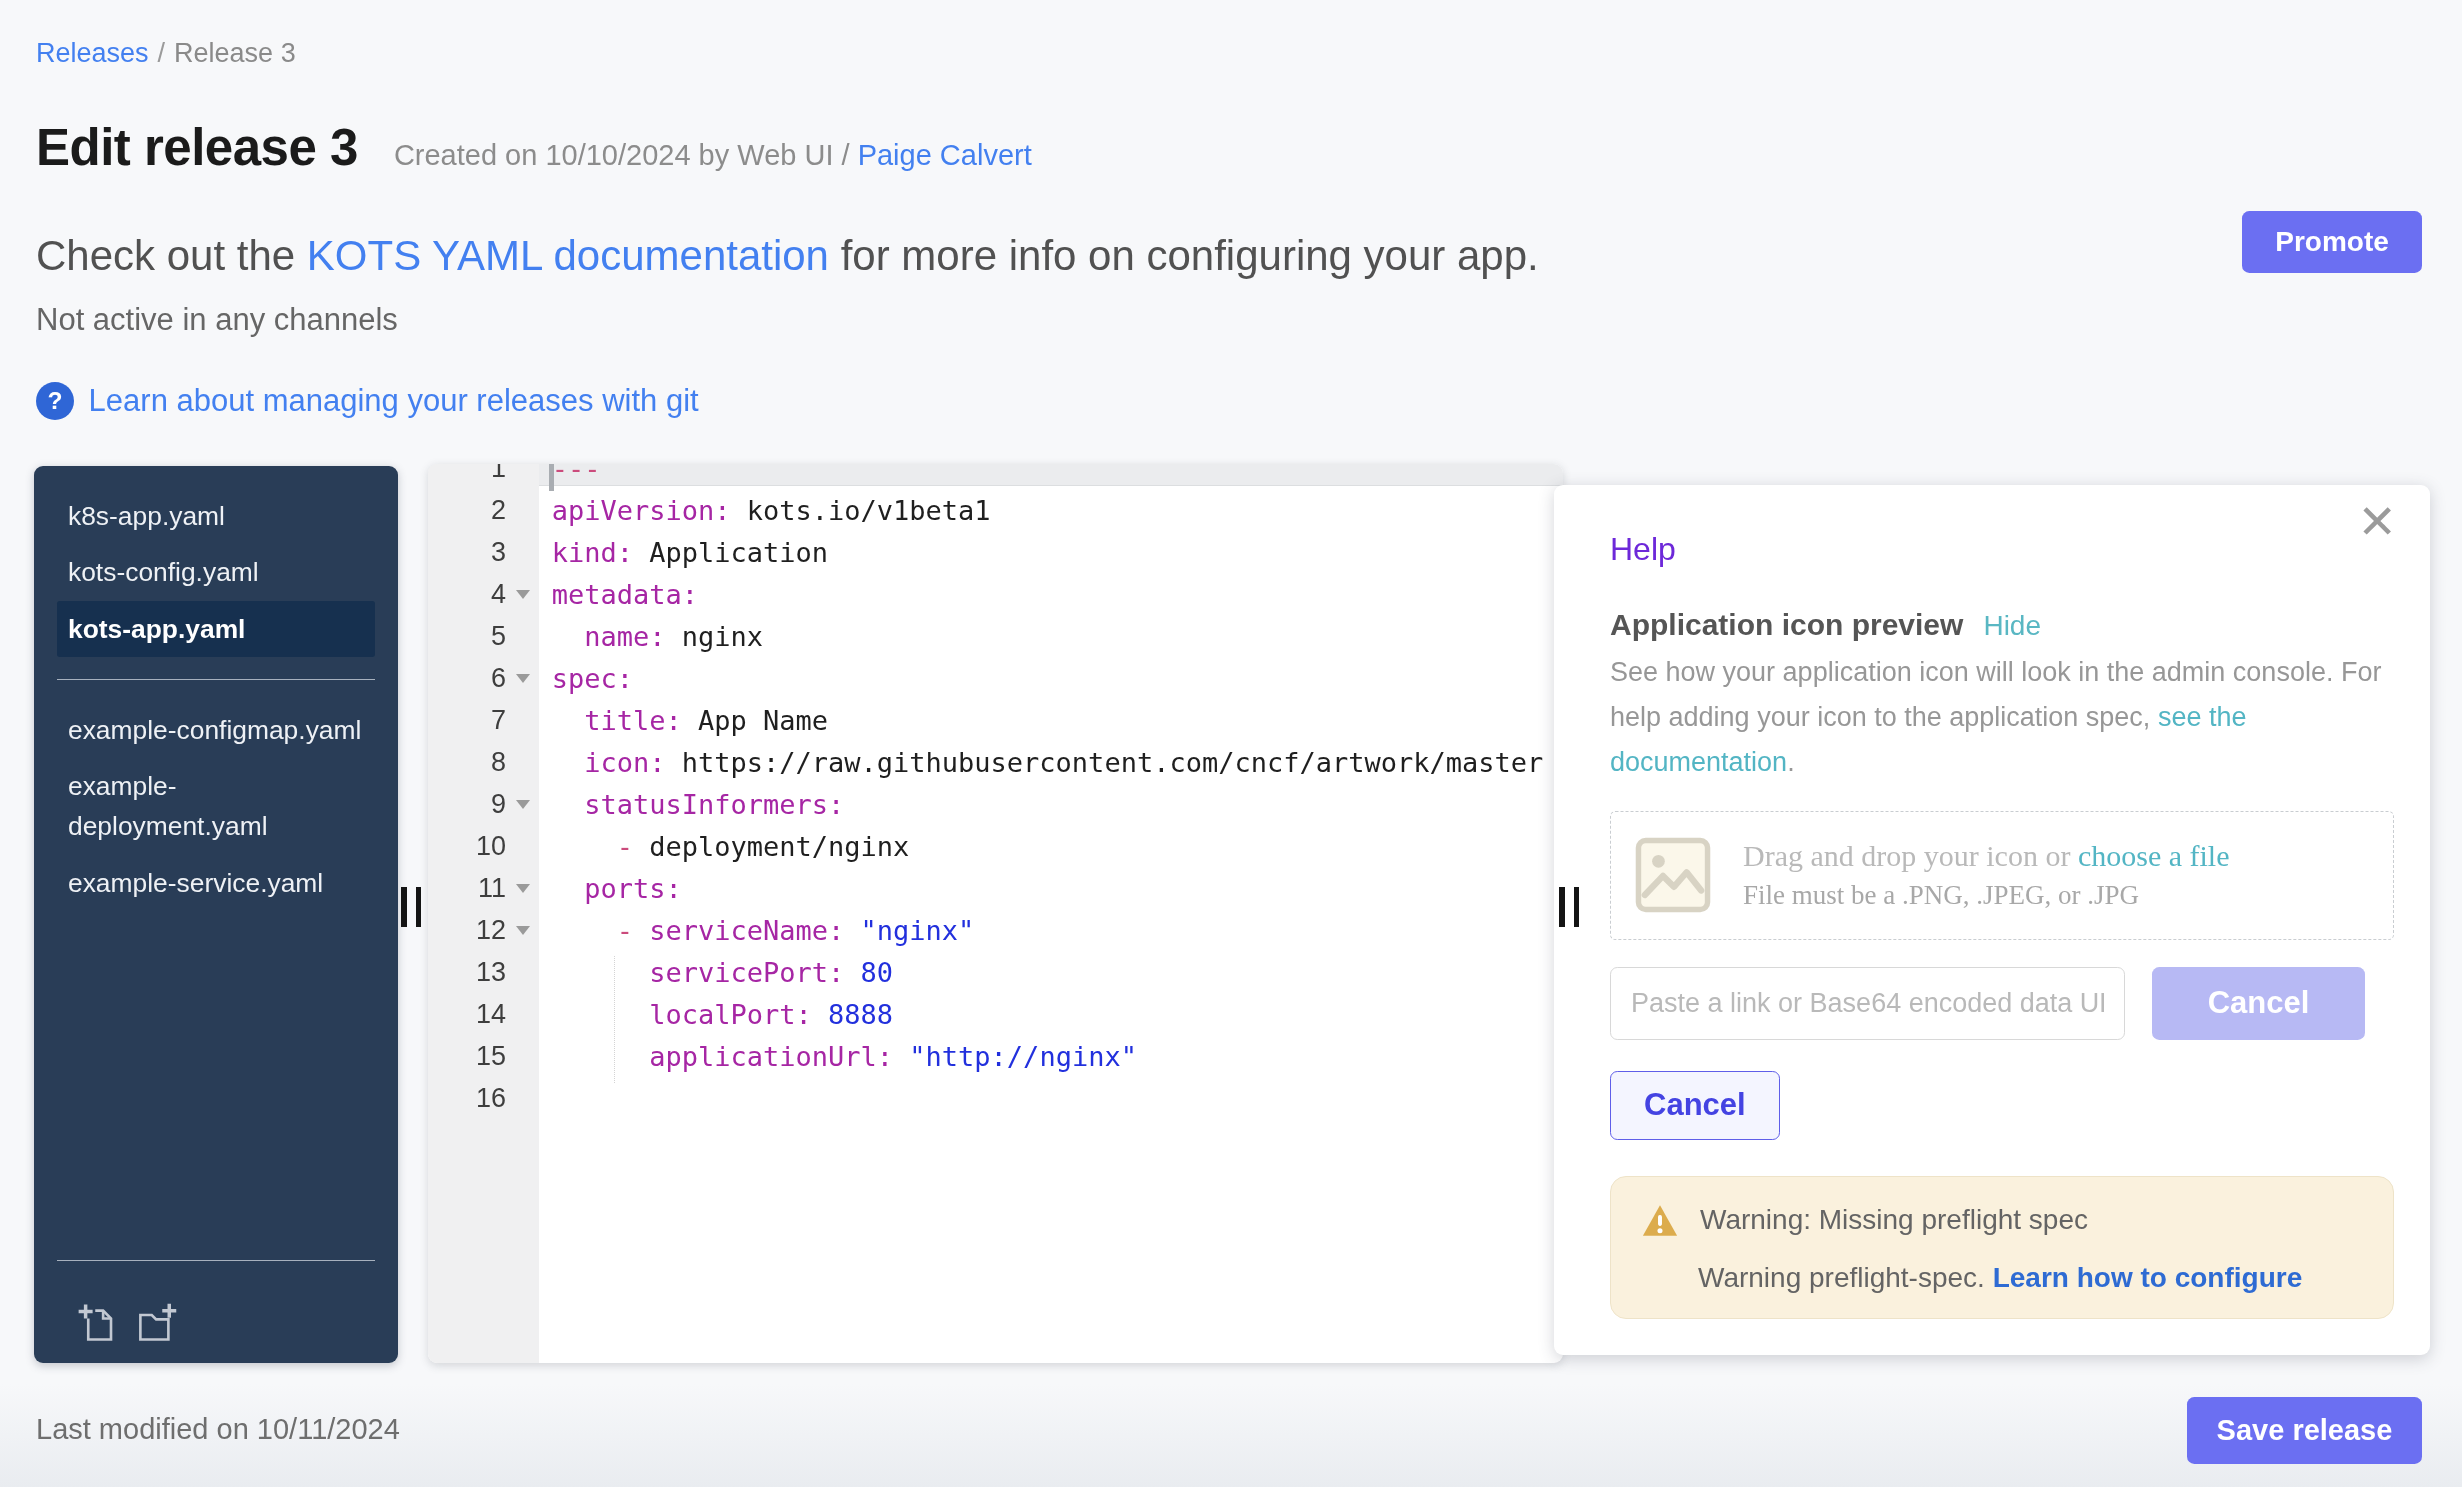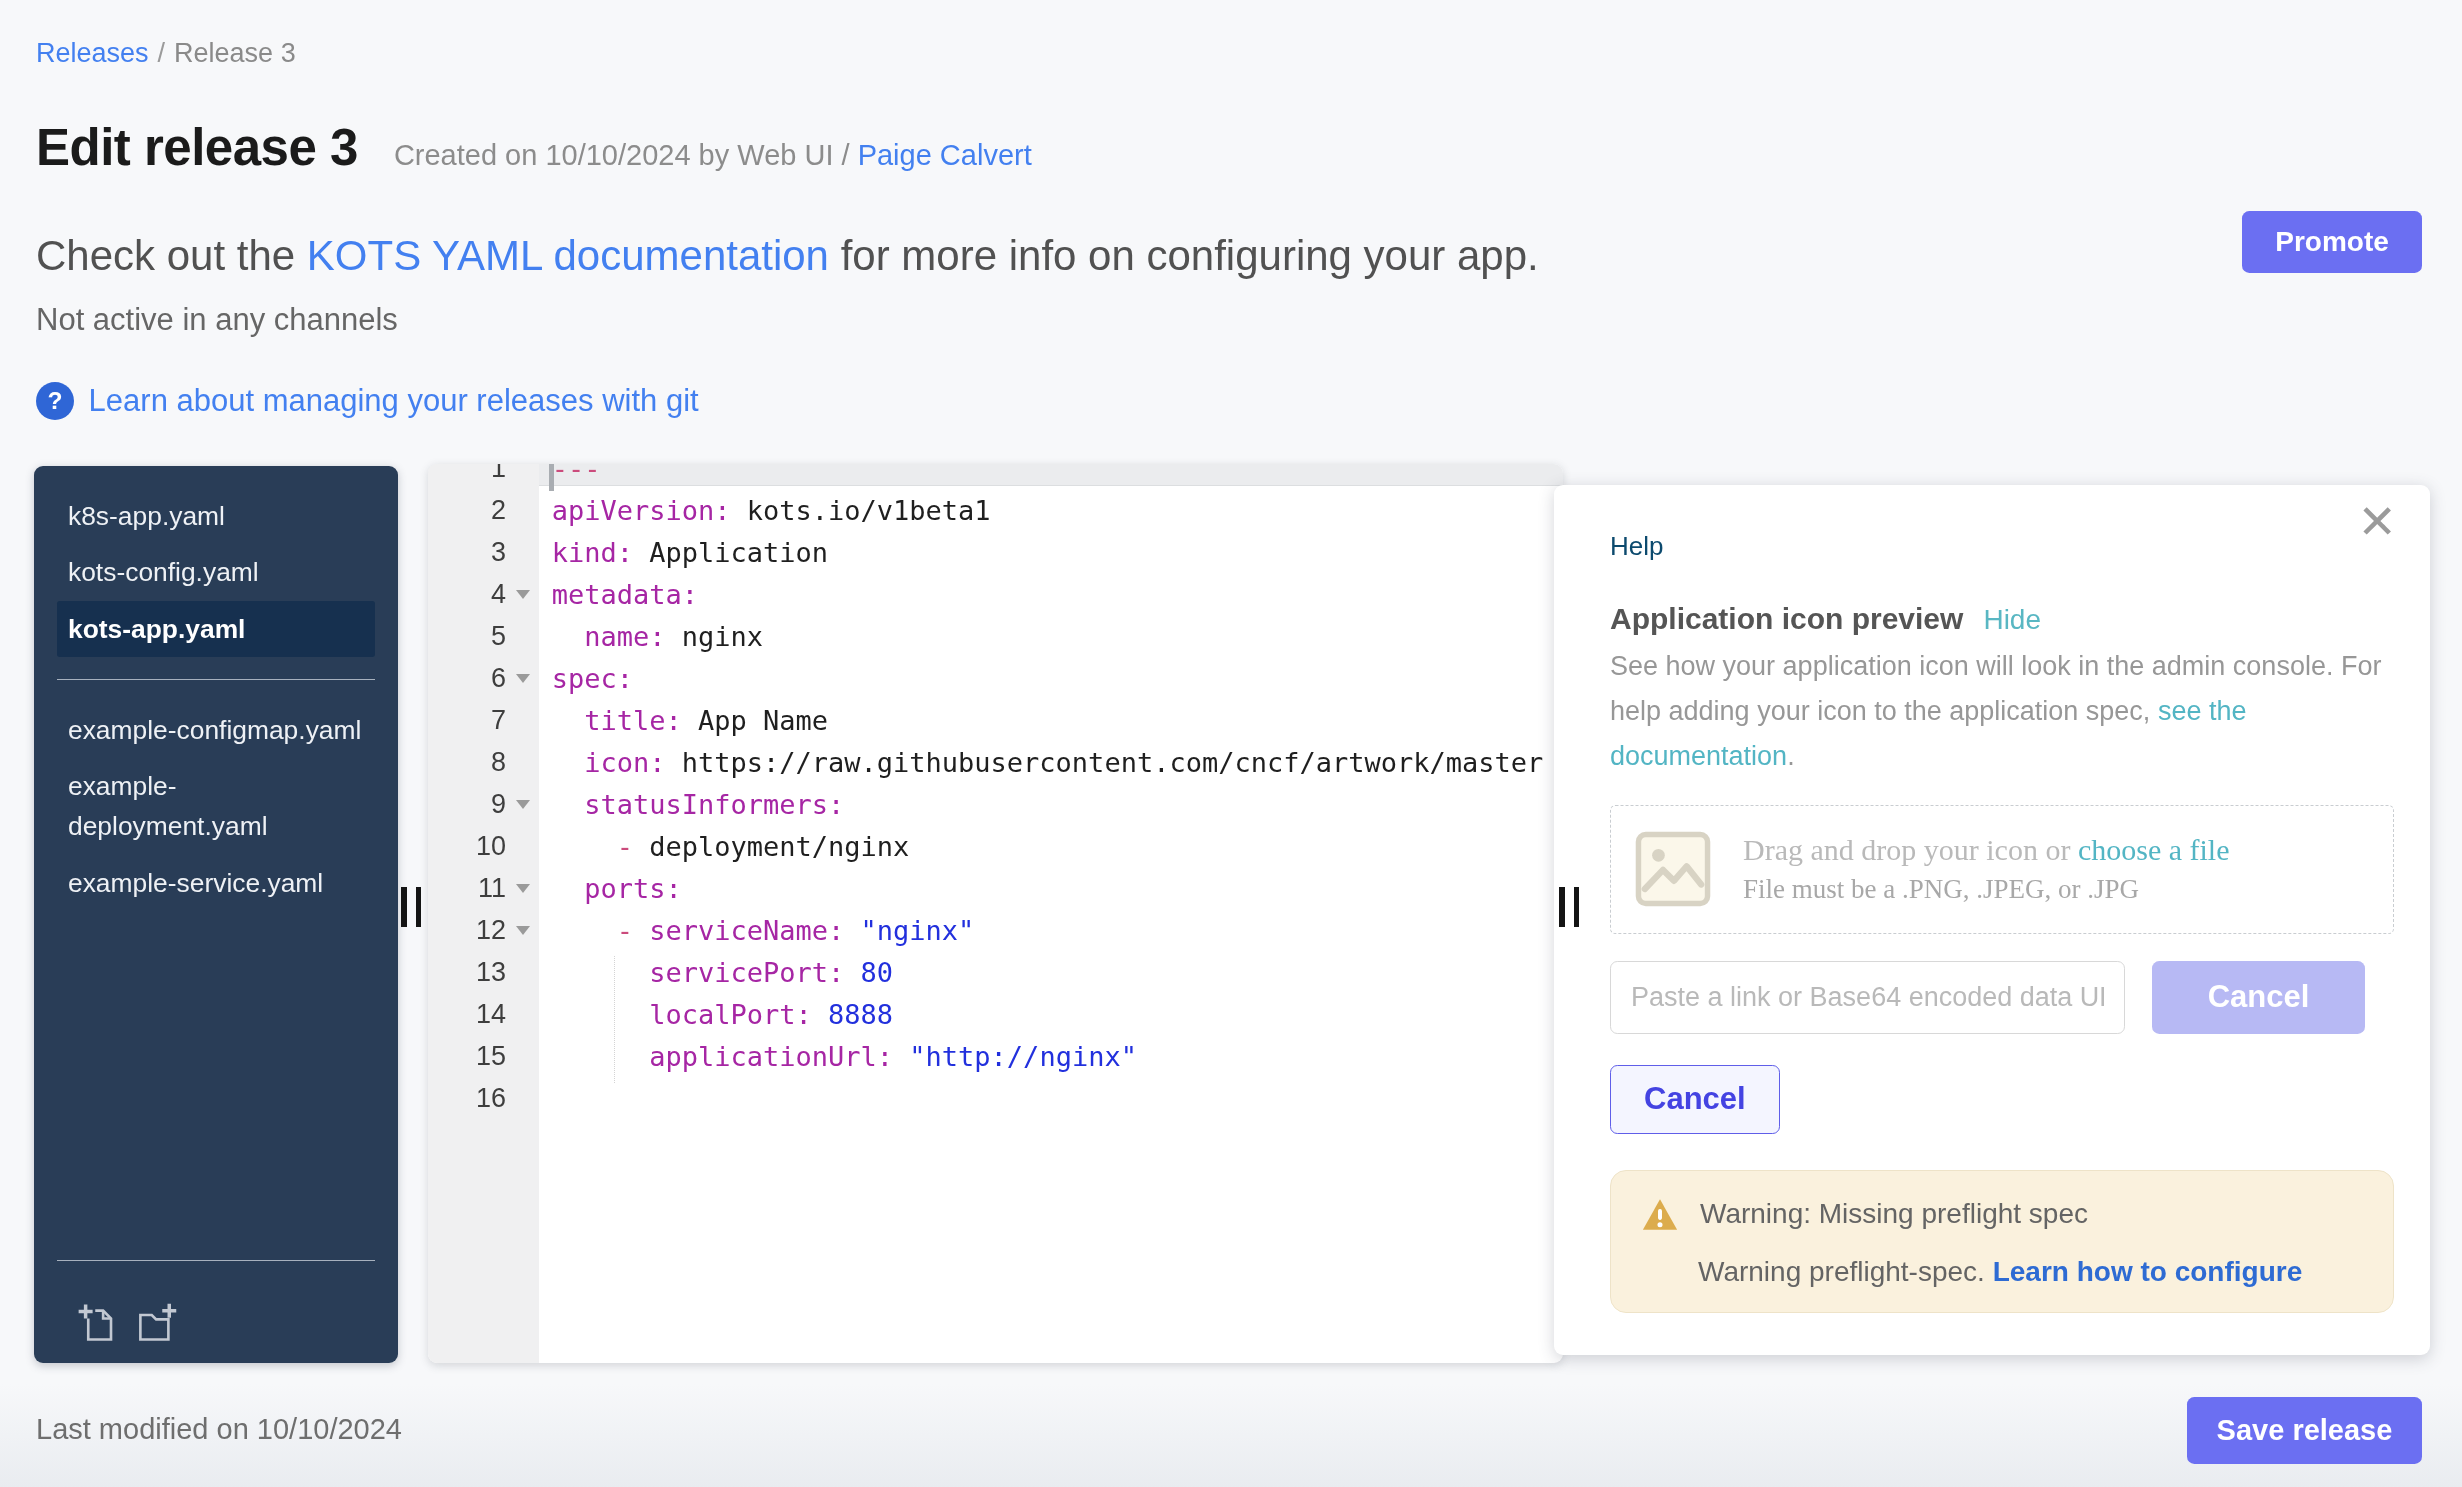--- a/index.html
+++ b/index.html
@@ -62,21 +62,21 @@
 
   
   .rhandle { position:absolute; top:423px; display:flex; gap:9px; z-index:10; cursor:col-resize; }
   .rhandle.left { left:401px; }
   .rhandle.right { left:1559px; }
   .rhandle .bar { width:5.5px; height:40px; background:#141414; }
 
   
   .help-card { position:absolute; left:1554px; top:21px; width:876px; height:870px; background:#fff; border-radius:9px; box-shadow:0 3.6px 16.4px rgba(60,64,80,.22); z-index:5; padding:0 36px 0 56px; overflow:hidden; }
   .help-close { position:absolute; top:12.7px; right:33px; font-size:47px; font-weight:400; color:#9b9b9b; cursor:pointer; line-height:1; }
-  .help-title { margin-top:46px; font-size:26px; font-weight:400; color:#0c4a6e; }
+  .help-title { margin-top:46px; font-size:32px; font-weight:400; color:#6d28d9; }
   .help-section-row { margin-top:40px; display:flex; align-items:baseline; }
   .help-section-title { font-size:30px; font-weight:700; color:#555; }
   .hide-link { margin-left:20px; font-size:28px; color:#59b7c3; cursor:pointer; }
   .help-para { margin-top:8px; font-size:27px; line-height:45px; color:#979797; }
   .teal-link { color:#53b5c4; cursor:pointer; }
   .dropzone { margin-top:25.5px; height:129px; border:1.8px dashed #c9cdd1; border-radius:5.5px; display:flex; align-items:center; padding:0 22px; cursor:pointer; }
   .dz-text { margin-left:30px;font-family:Liberation Serif, serif; }
   .dz-main { font-size:30px; color:#b9b9b9; }
   .dz-hint { margin-top:7.3px; font-size:27px; color:#a8a8a8; }
   .paste-row { margin-top:27px; display:flex; align-items:center; }
@@ -302,17 +302,17 @@
           <span class="warn-text">Warning: Missing preflight spec</span>
         </div>
         <div class="warn-row2">
           <span>Warning preflight-spec. </span><span class="warn-link">Learn how to configure</span>
         </div>
       </div>
     </div>
 
   </div>
 
-  <div class="last-modified">Last modified on 10/10/2024</div>
+  <div class="last-modified">Last modified on 10/11/2024</div>
   <button class="save-btn">Save release</button>
 
 </div>
 
 
 </body></html>

